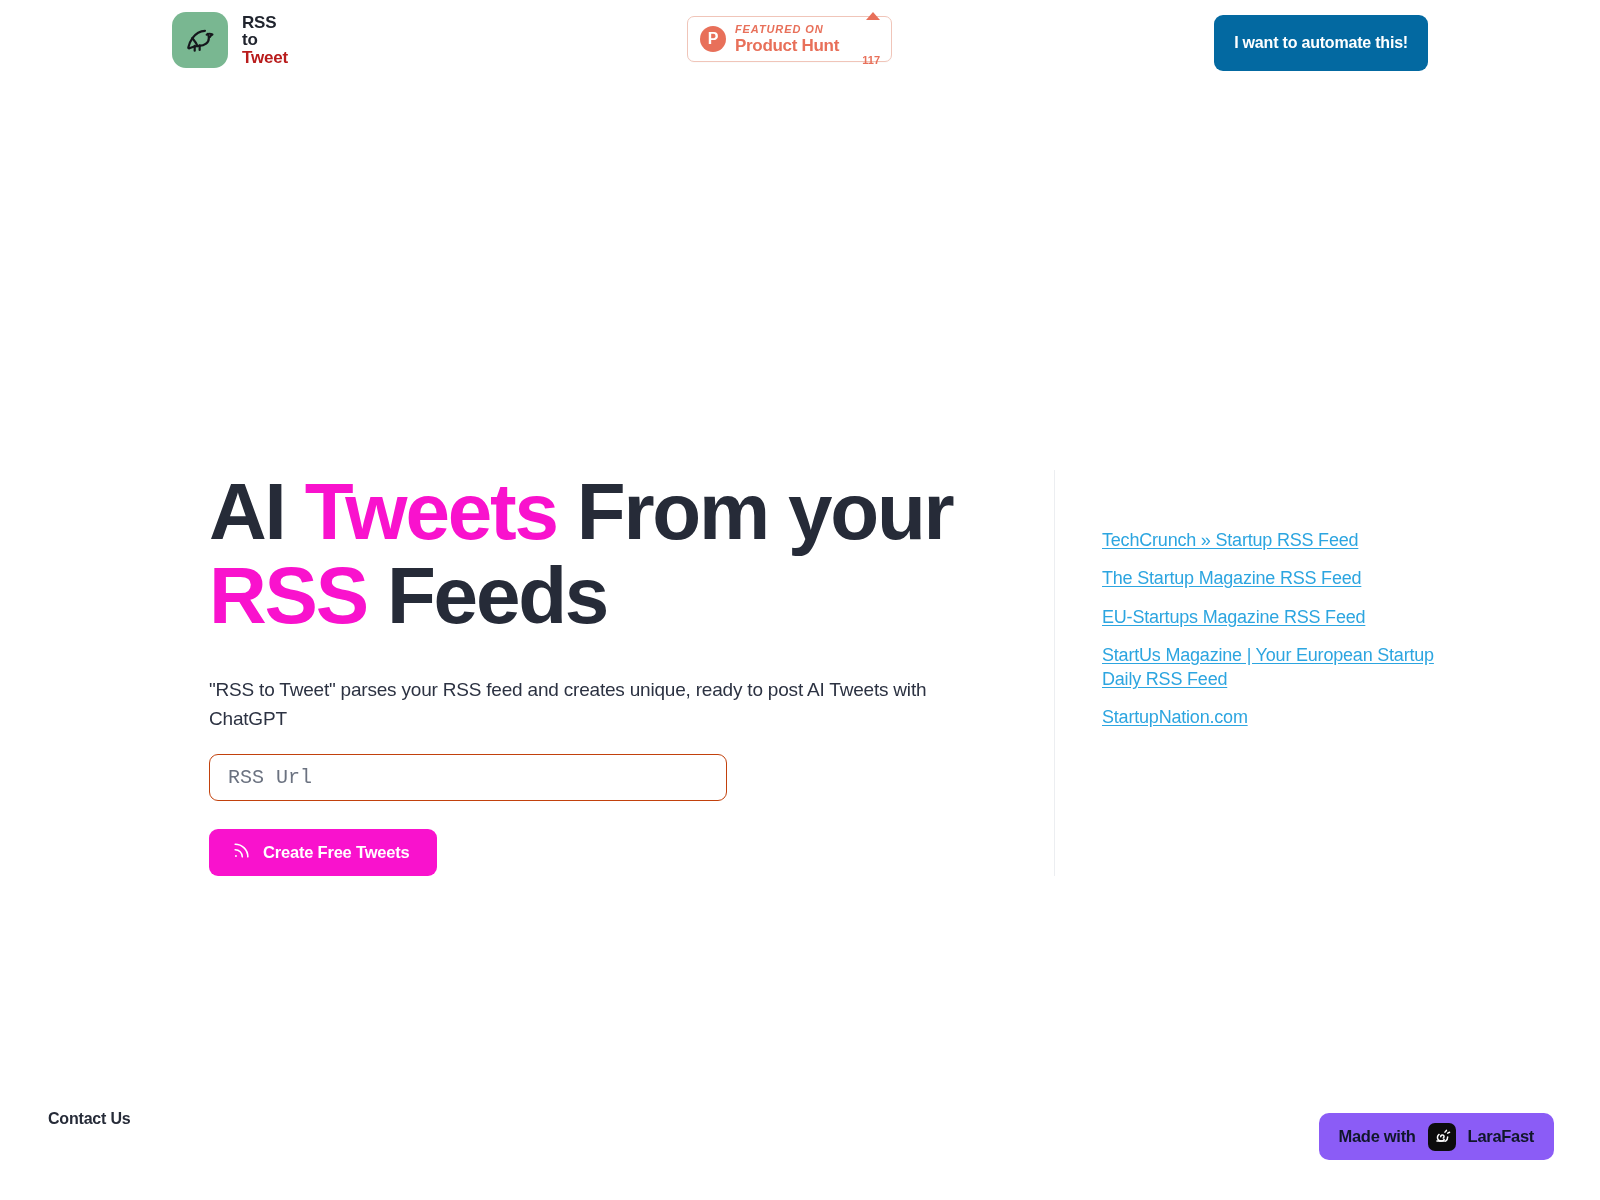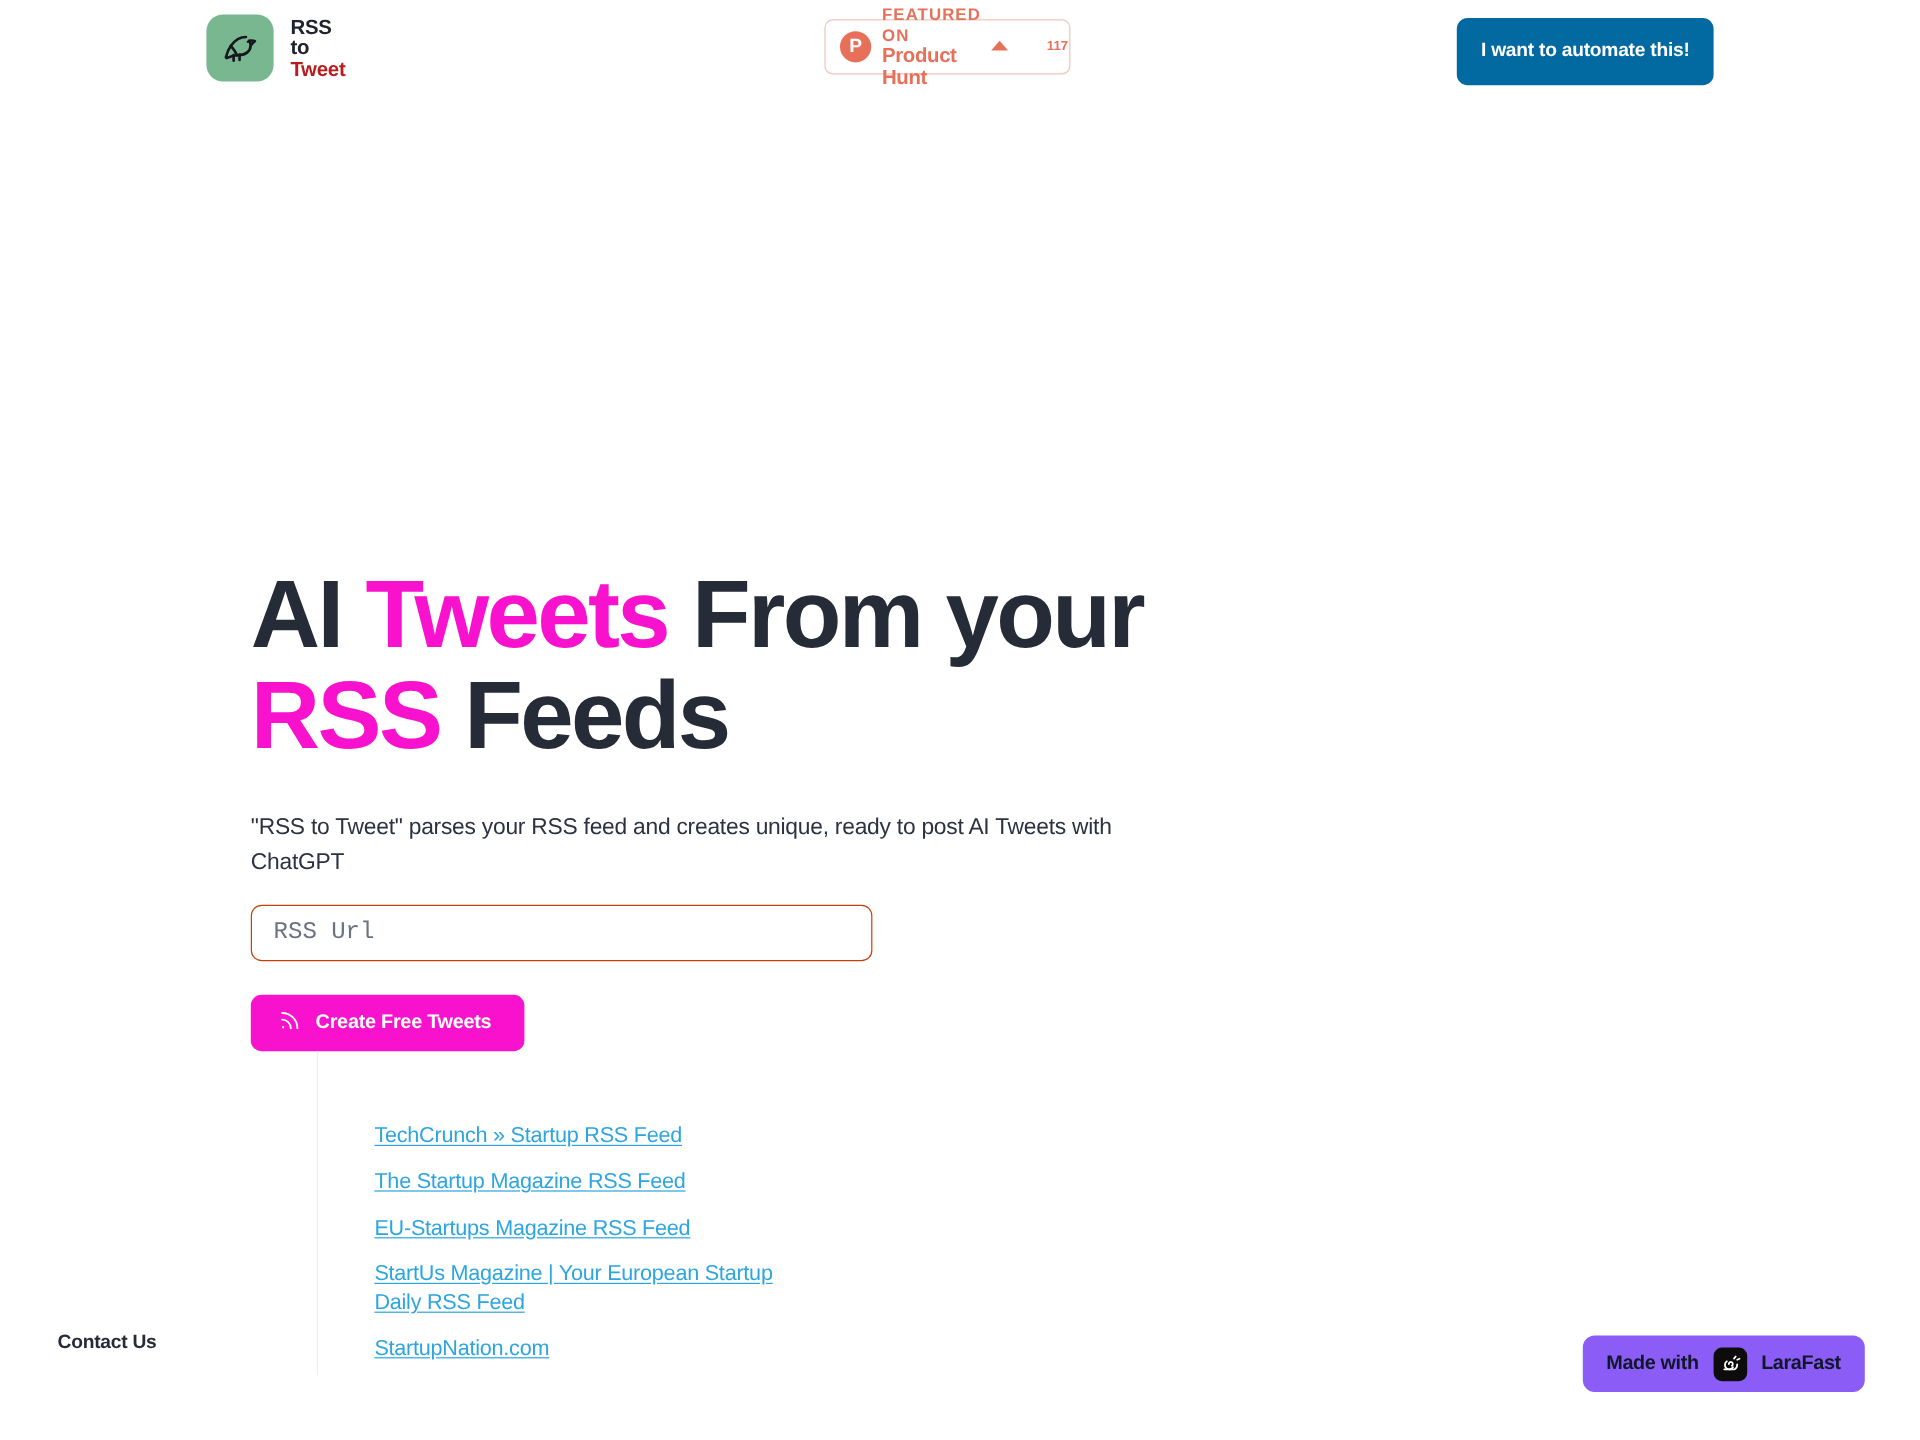--- a/index.html
+++ b/index.html
@@ -87,36 +87,37 @@
     font-weight: 700;
     font-size: 16px;
     display: flex;
     align-items: center;
     justify-content: center;
     flex: none;
     line-height: 1;
   }
   .ph-text { display: flex; flex-direction: column; justify-content: center; flex: 1; }
   .ph-featured {
-    font-size: 14px;
+    font-size: 11px;
     font-weight: 700;
     letter-spacing: 0.9px;
     color: #e8705a;
     text-transform: uppercase;
     line-height: 1.2;
     margin-bottom: 1px;
+    font-style: italic;
   }
   .ph-name {
     font-size: 17px;
     font-weight: 700;
     color: #e8705a;
     line-height: 1.05;
     letter-spacing: -0.3px;
   }
-  .ph-votes { display: flex; flex-direction: row; align-items: flex-end; flex: none; gap: 32px; }
+  .ph-votes { display: flex; flex-direction: column; align-items: flex-end; flex: none; gap: 32px; }
   .ph-arrow {
     width: 0; height: 0;
     border-left: 7px solid transparent;
     border-right: 7px solid transparent;
     border-bottom: 8px solid #e8705a;
     margin-bottom: 3px;
   }
   .ph-count { font-size: 11px; font-weight: 700; color: #e8705a; line-height: 1; }
 
   .automate-btn {
@@ -139,21 +140,20 @@
 
   
   .hero {
     position: absolute;
     top: 470px;
     left: 0;
     width: 1450px;
     display: flex;
     padding-left: 209px;
     padding-right: 120px;
-    flex-direction: column;
   }
 
   .hero-left { width: 790px; flex: none; }
 
   .hero-title {
     font-size: 80px;
     font-weight: 700;
     line-height: 1.05;
     letter-spacing: -2.2px;
     color: #262b38;

